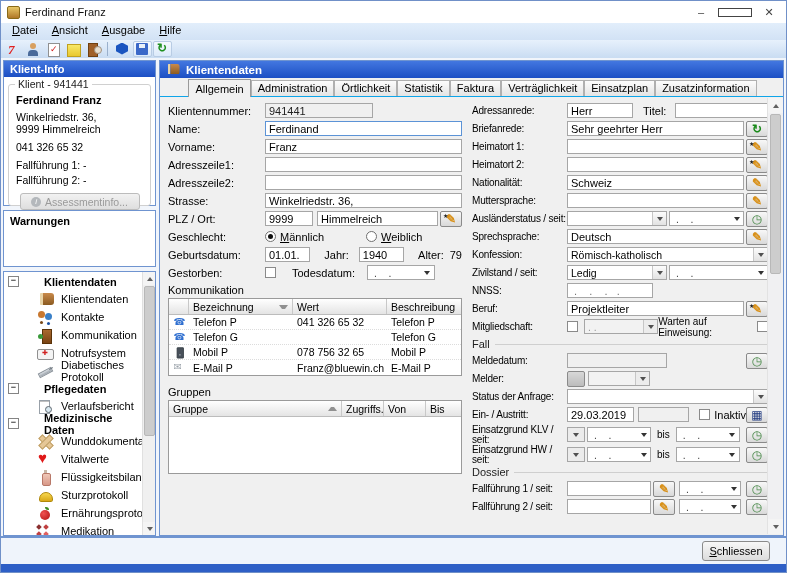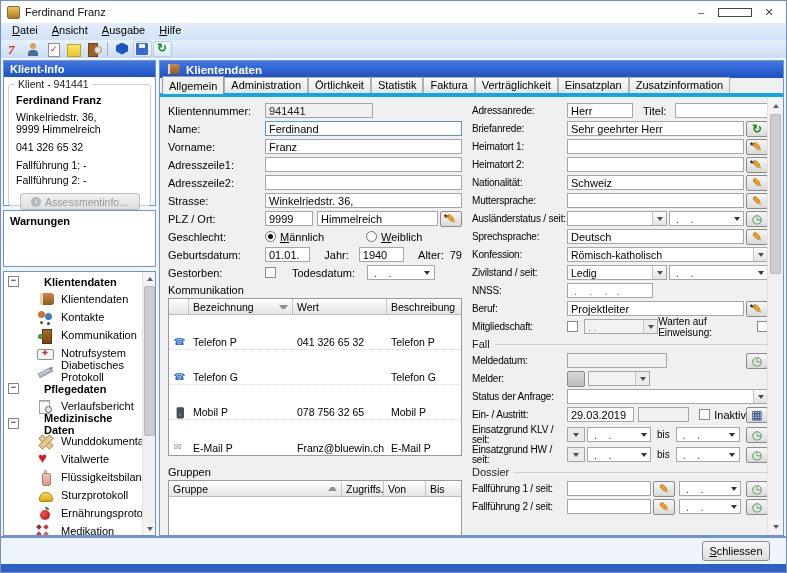--- a/index.html
+++ b/index.html
@@ -95,21 +95,21 @@
 .sarr{position:absolute;left:0;width:13px;height:13px;background:#f4f4f4;display:flex;align-items:center;justify-content:center;}
 .sarr.up{top:0;}
 .sarr.dn{bottom:0;}
 .tri-up{width:0;height:0;border-left:3px solid transparent;border-right:3px solid transparent;border-bottom:4px solid #606060;}
 .tri-dn{width:0;height:0;border-left:3px solid transparent;border-right:3px solid transparent;border-top:4px solid #606060;}
 .sthumb{position:absolute;left:1px;width:11px;background:#cdcdcd;border:1px solid #b8b8b8;border-radius:2px;}
 
 .p-main{left:158px;top:2px;right:2px;height:476px;background:#f0f0f0;display:flex;flex-direction:column;}
 .mhead{height:17px;background:linear-gradient(#4377e0,#1c4fc4);color:#fff;font-weight:bold;font-size:11.5px;display:flex;align-items:center;gap:5px;padding-left:4px;flex-shrink:0;}
 .mhead .gi{transform:scale(.85);}
-.tabstrip{height:19px;display:flex;align-items:flex-end;padding-left:2px;border-bottom:4px solid #0ea5e9;flex-shrink:0;}
+.tabstrip{height:19px;display:flex;align-items:flex-end;padding-left:2px;border-bottom:1px solid #0ea5e9;flex-shrink:0;justify-content:center;}
 .tab{font-size:11px;padding:1px 6px 2px;background:linear-gradient(#fcfcfc,#e4e4e4);border:1px solid #b0b0b0;border-bottom:none;height:16px;white-space:nowrap;}
 .tab.active{background:#f0f0f0;border-color:#9a9a9a;height:18px;margin-bottom:-1px;padding-top:3px;}
 .content{position:relative;flex:1;overflow:hidden;}
 .colL{position:absolute;left:8px;top:5px;width:294px;}
 .colR{position:absolute;left:312px;top:5px;width:296px;}
 
 .fr{display:flex;align-items:center;height:17px;margin-bottom:1px;font-size:11px;}
 .lb{width:97px;flex-shrink:0;}
 .colR .lb{width:95px;font-size:10px;letter-spacing:-.2px;line-height:10px;}
 .tb{height:15px;border:1px solid #a6a6a6;background:#fff;font:11px "Liberation Sans",sans-serif;padding:0 3px;min-width:0;}
@@ -147,21 +147,21 @@
 .cb{width:11px;height:11px;border:1px solid #8a8a8a;background:#fff;display:inline-block;flex-shrink:0;}
 .rlbl{margin-left:4px;}
 
 .gsep{display:flex;align-items:center;font-size:11px;height:12px;margin:3px 0 2px;color:#222;}
 .gsep::after{content:"";flex:1;border-top:1px solid #cfcfcf;margin-left:5px;}
 .slabel{font-size:11px;height:14px;display:flex;align-items:flex-end;margin-bottom:2px;}
 
 .gtable{border:1px solid #9a9a9a;background:#fff;width:294px;font-size:10.5px;}
 .ghead{display:flex;height:16px;background:linear-gradient(#ffffff,#e4e4e4);border-bottom:1px solid #bcbcbc;}
 .ghead .hc{display:flex;align-items:center;padding:0 4px;border-right:1px solid #c8c8c8;white-space:nowrap;overflow:hidden;}
-.gbody .rw{display:flex;height:15px;border-bottom:1px dotted #dcdcdc;align-items:center;margin-top:20px;}
+.gbody .rw{display:flex;height:15px;border-bottom:1px dotted #dcdcdc;align-items:center;}
 .gbody .rw:last-child{border-bottom:none;}
 .gbody .cell{padding:0 4px;white-space:nowrap;overflow:hidden;}
 .ic-cell{width:20px;display:flex;align-items:center;justify-content:center;padding:0;}
 .ic-cell .gi{transform:scale(.8);}
 .c-bez{width:104px;}
 .c-wert{width:94px;}
 .c-besch{flex:1;}
 .hdr-arr{margin-left:auto;padding-left:3px;}
 .g-gruppe{flex:1;}
 .g-zug{width:42px;}

